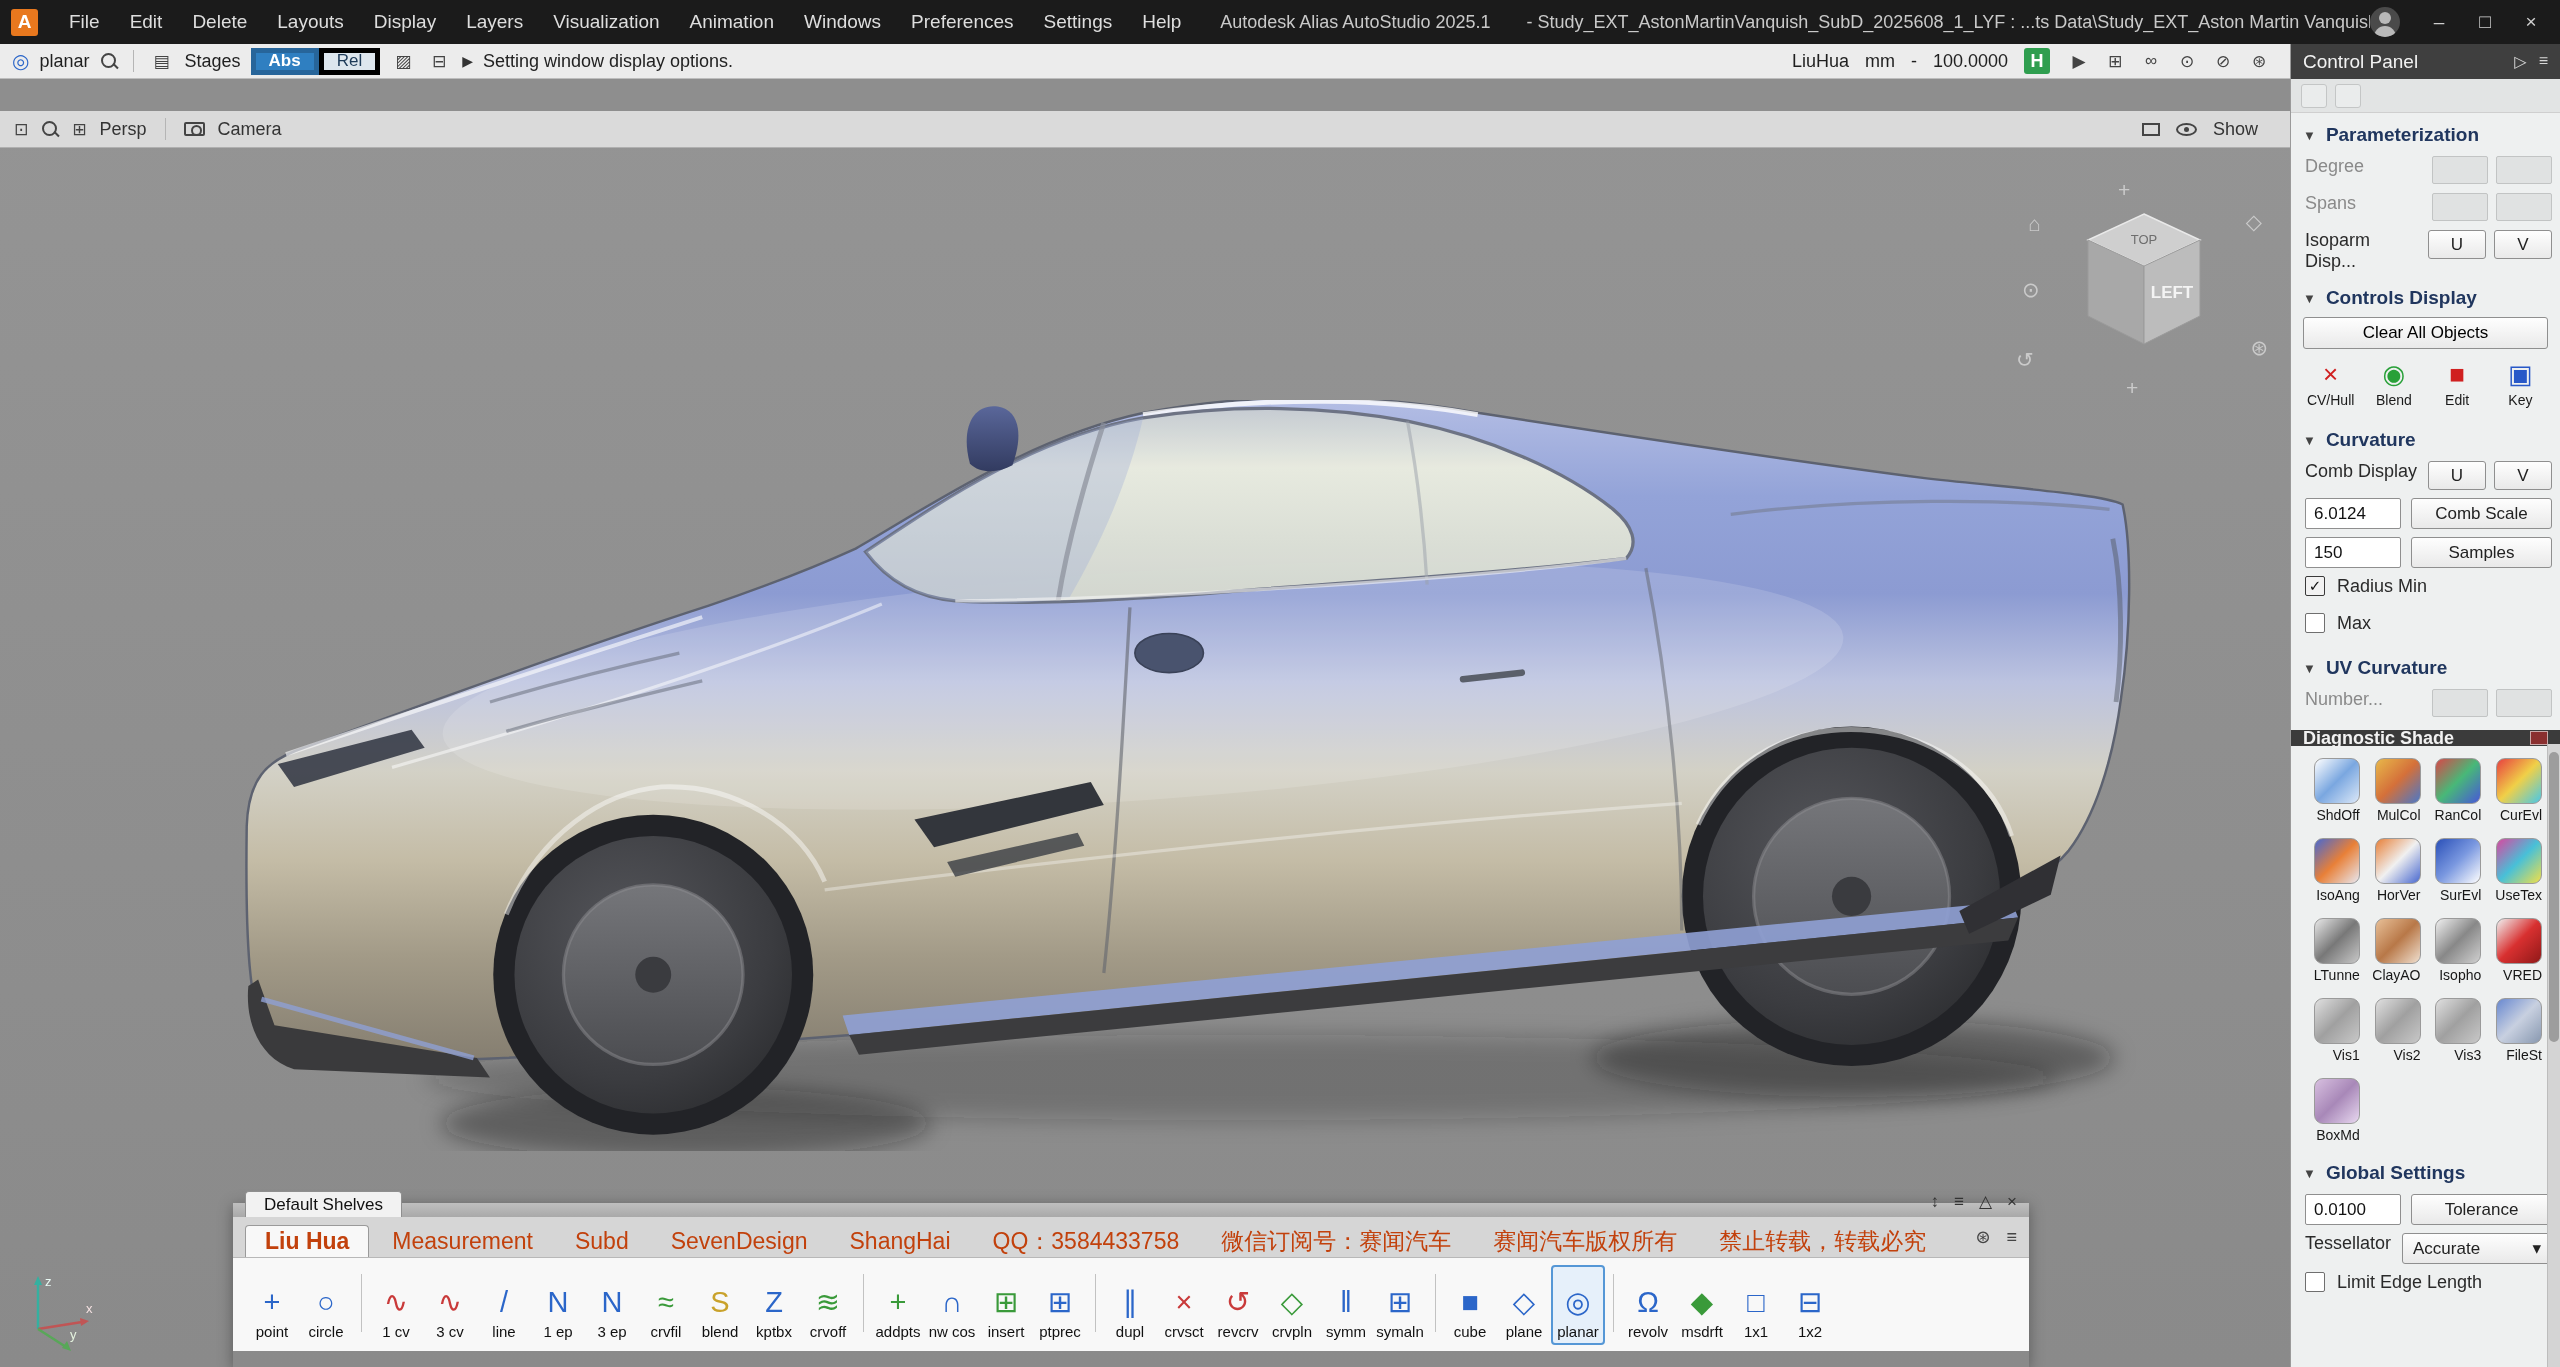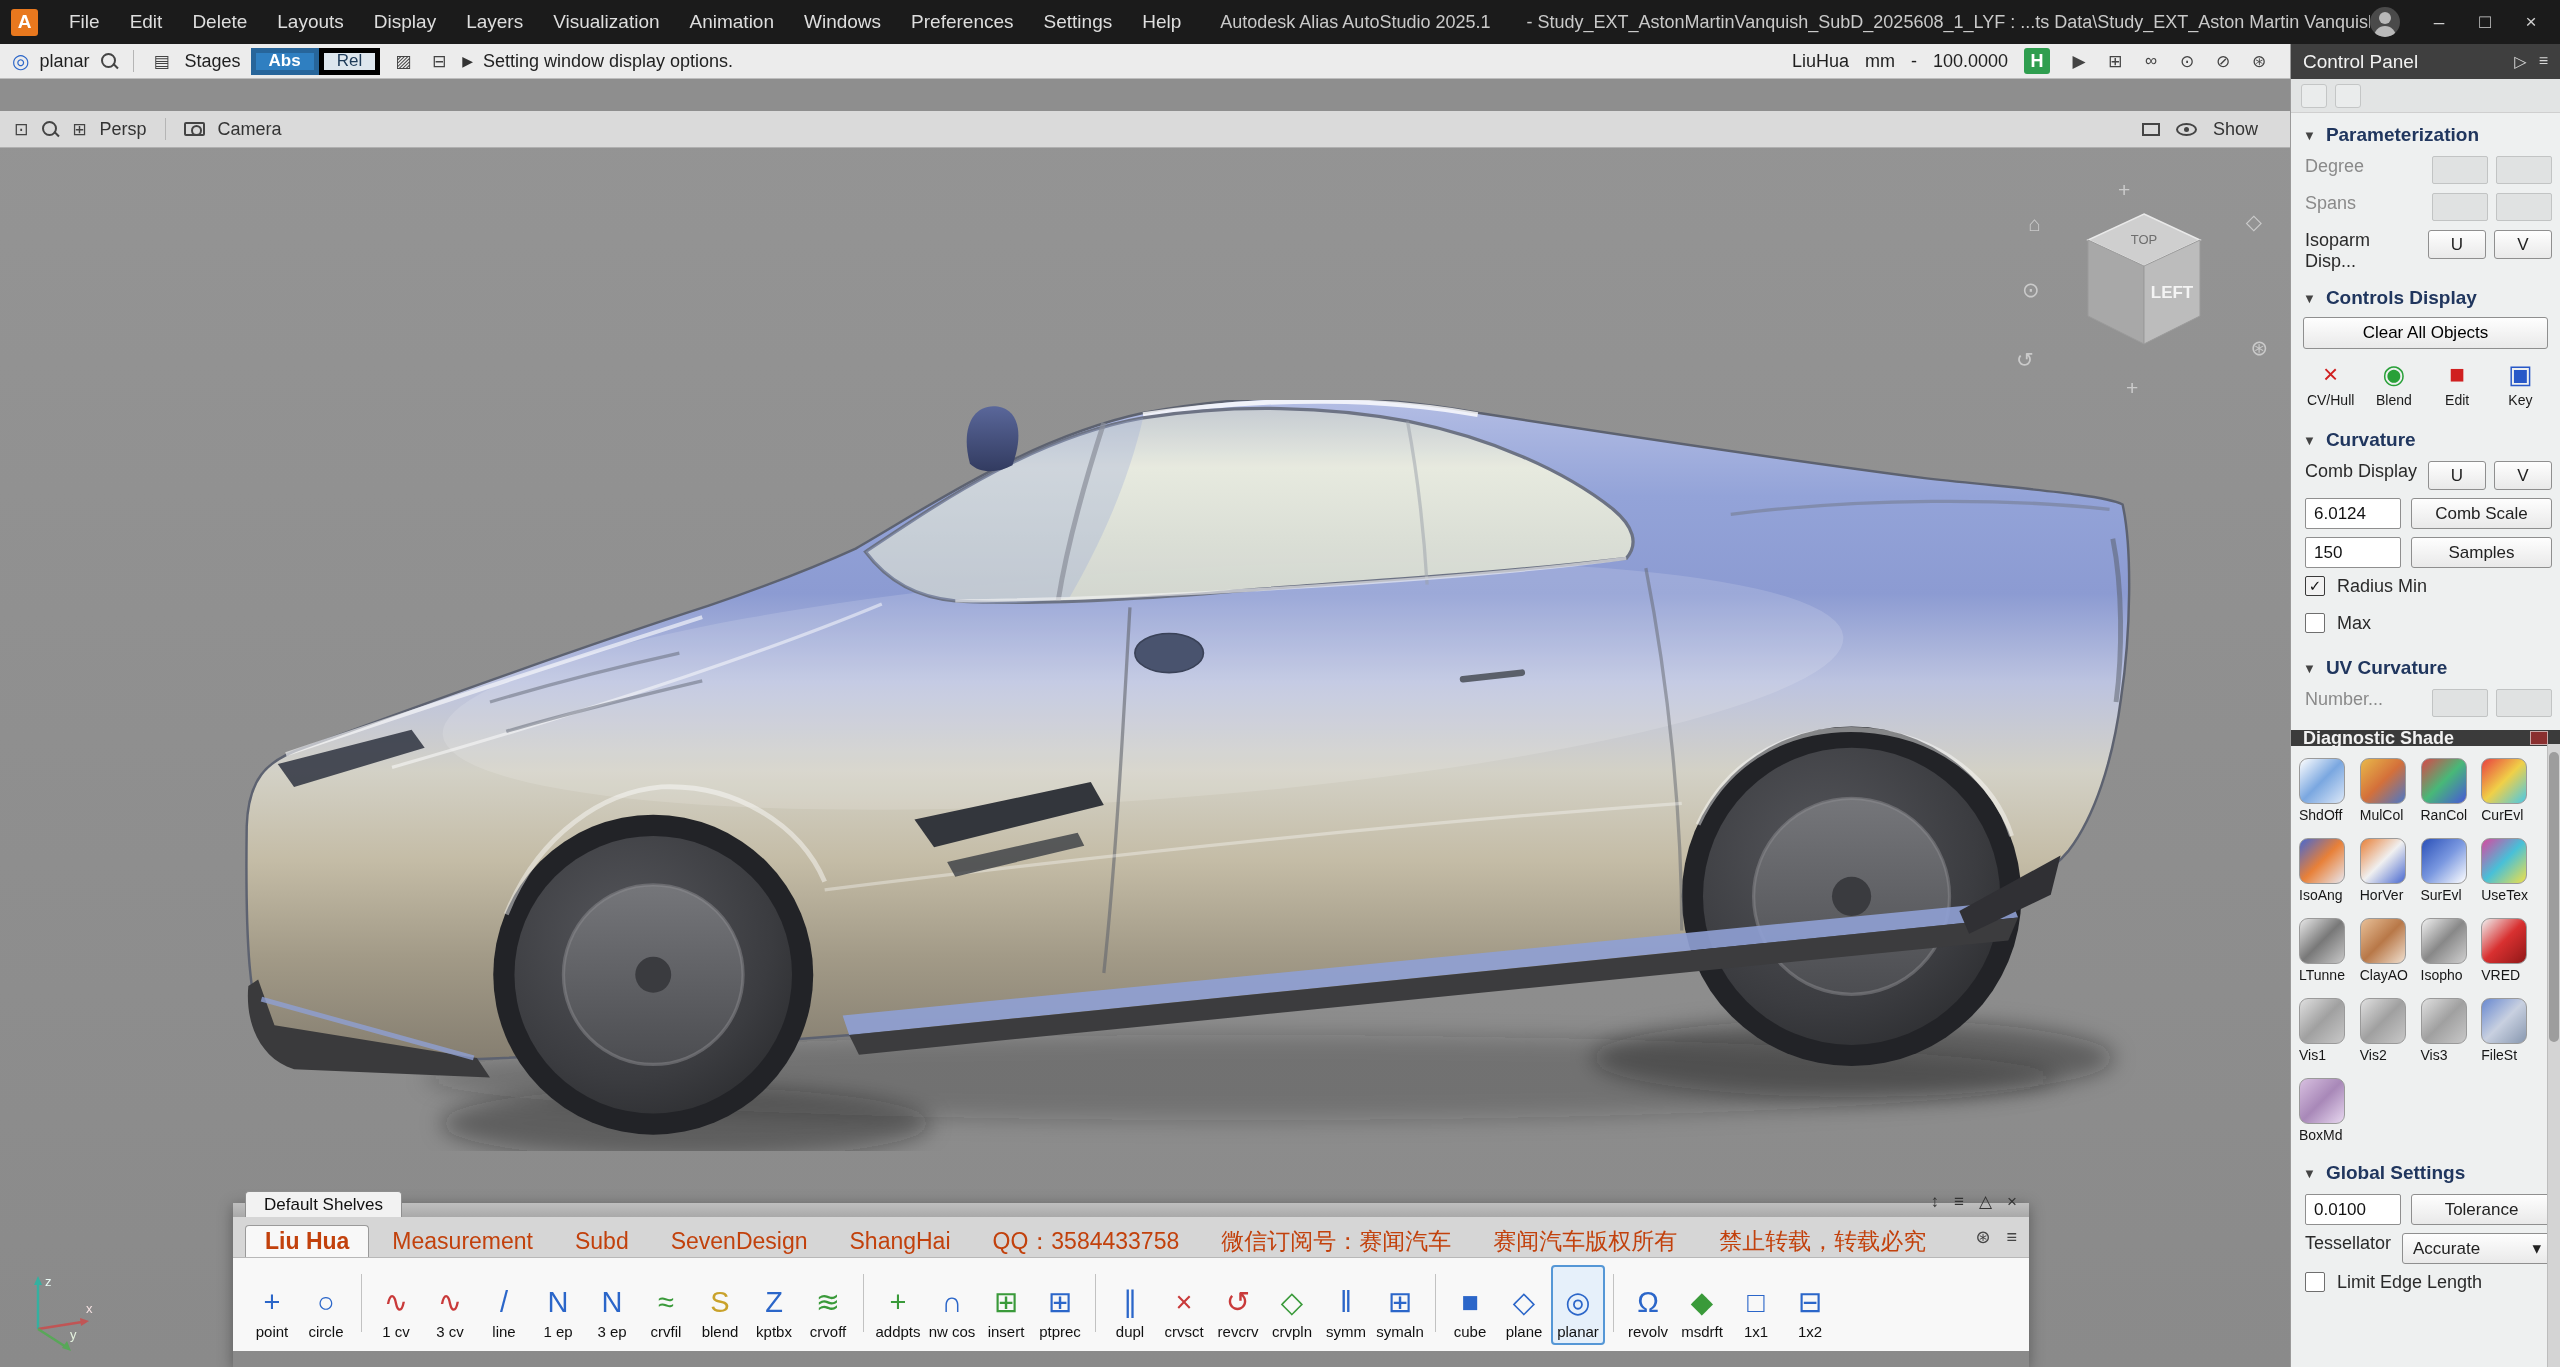--- a/index.html
+++ b/index.html
@@ -99,21 +99,21 @@
 .cd-item{display:flex;flex-direction:column;align-items:center;gap:3px;}
 .cd-glyph{font-size:26px;line-height:1;height:30px;display:flex;align-items:center;}
 .cd-label{font-size:14px;color:#1a1a1a;}
 .cb{width:20px;height:20px;border:1px solid #6f6f6f;background:#fff;display:inline-flex;align-items:center;justify-content:center;font-size:15px;color:transparent;margin-right:12px;border-radius:2px;flex-shrink:0;}
 .cb.checked{color:#101010;background:#f2f2f2;border-color:#3a3a3a;}
 .cb::before{content:"✓";}
 .uv-partial{height:26px;overflow:hidden;}
 .shade-header{height:16px;background:#3b3b3b;color:#f2f2f2;display:flex;align-items:center;padding:0 12px;font-size:18px;font-weight:700;margin-top:8px;}
 .shade-close{margin-left:auto;width:18px;height:14px;background:#8a2f2f;border:1px solid #c9a8a8;}
 .shade-grid{display:grid;grid-template-columns:repeat(4,1fr);row-gap:15px;padding:12px 18px 8px 8px;}
-.shade-item{display:flex;flex-direction:column;align-items:flex-start;gap:3px;}
+.shade-item{display:flex;flex-direction:column;align-items:flex-end;gap:3px;}
 .shade-ico{width:46px;height:46px;border-radius:9px;border:1px solid #9a9a9a;}
 .shade-label{font-size:14px;color:#161616;}
 .rp-scroll{position:absolute;right:0;top:700px;width:13px;height:623px;background:#d4d4d4;border-left:1px solid #bdbdbd;}
 .rp-thumb{position:absolute;left:1px;width:10px;top:8px;height:290px;background:#9d9d9d;border-radius:5px;}
 </style>
 </head>
 <body>
 
 <div id="app">
 

